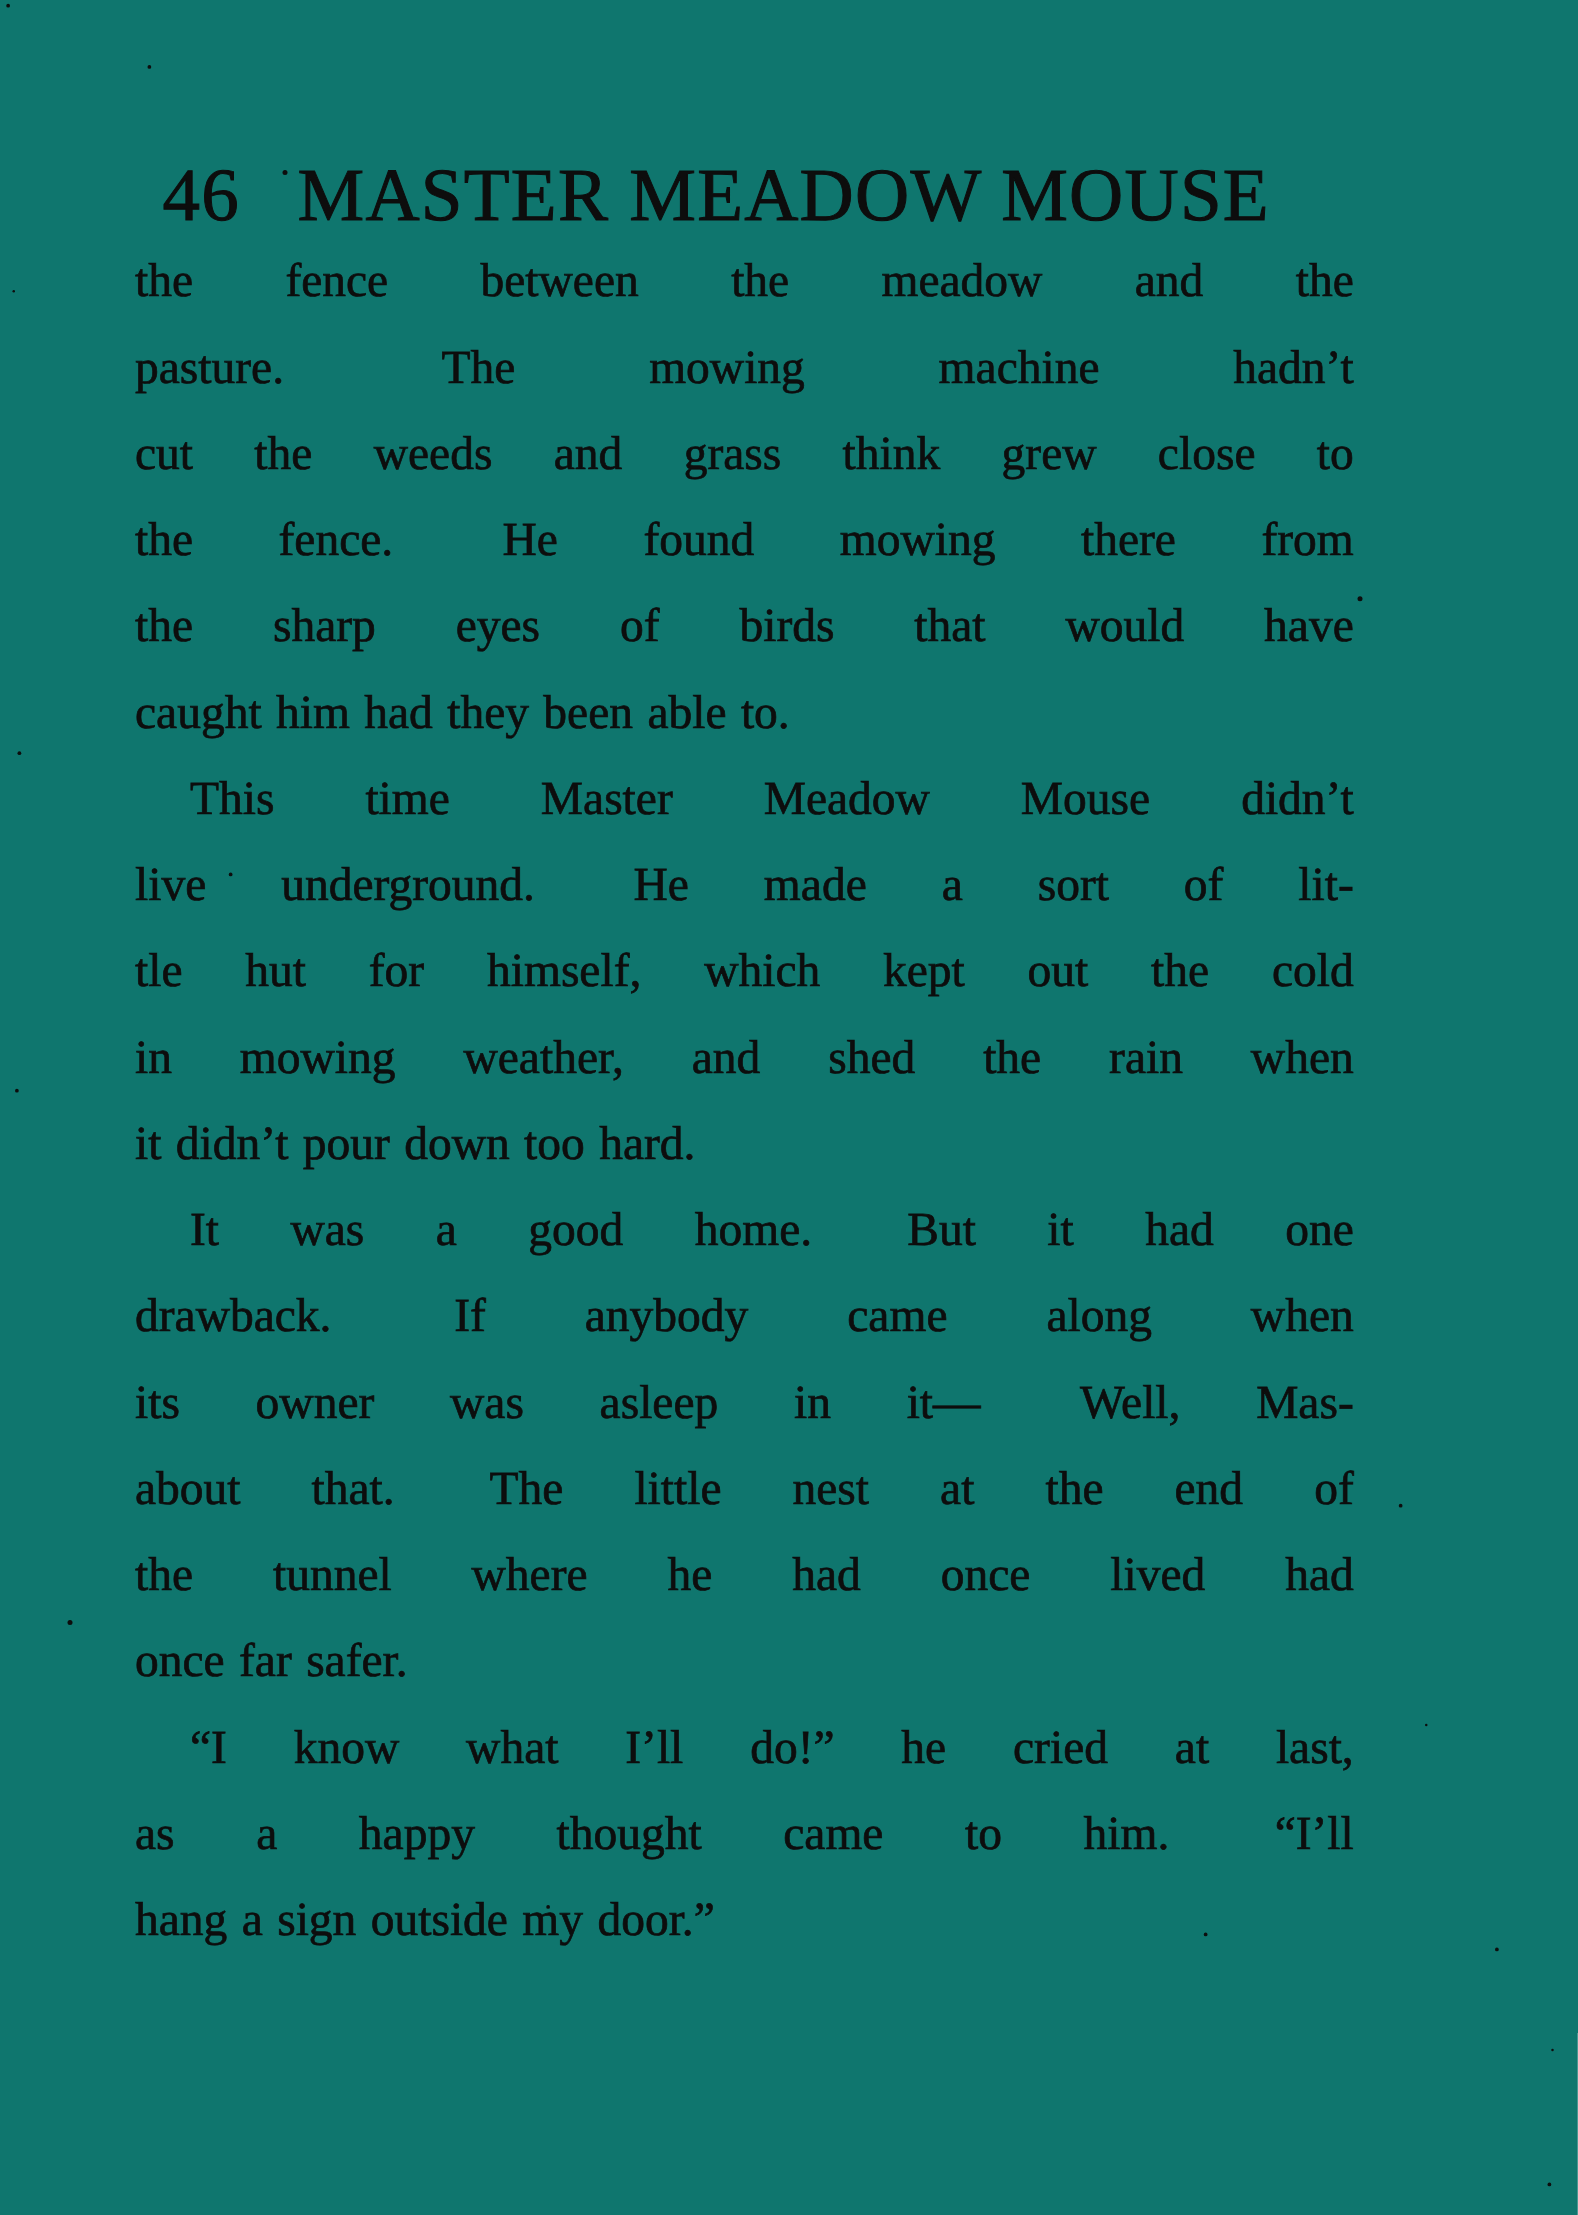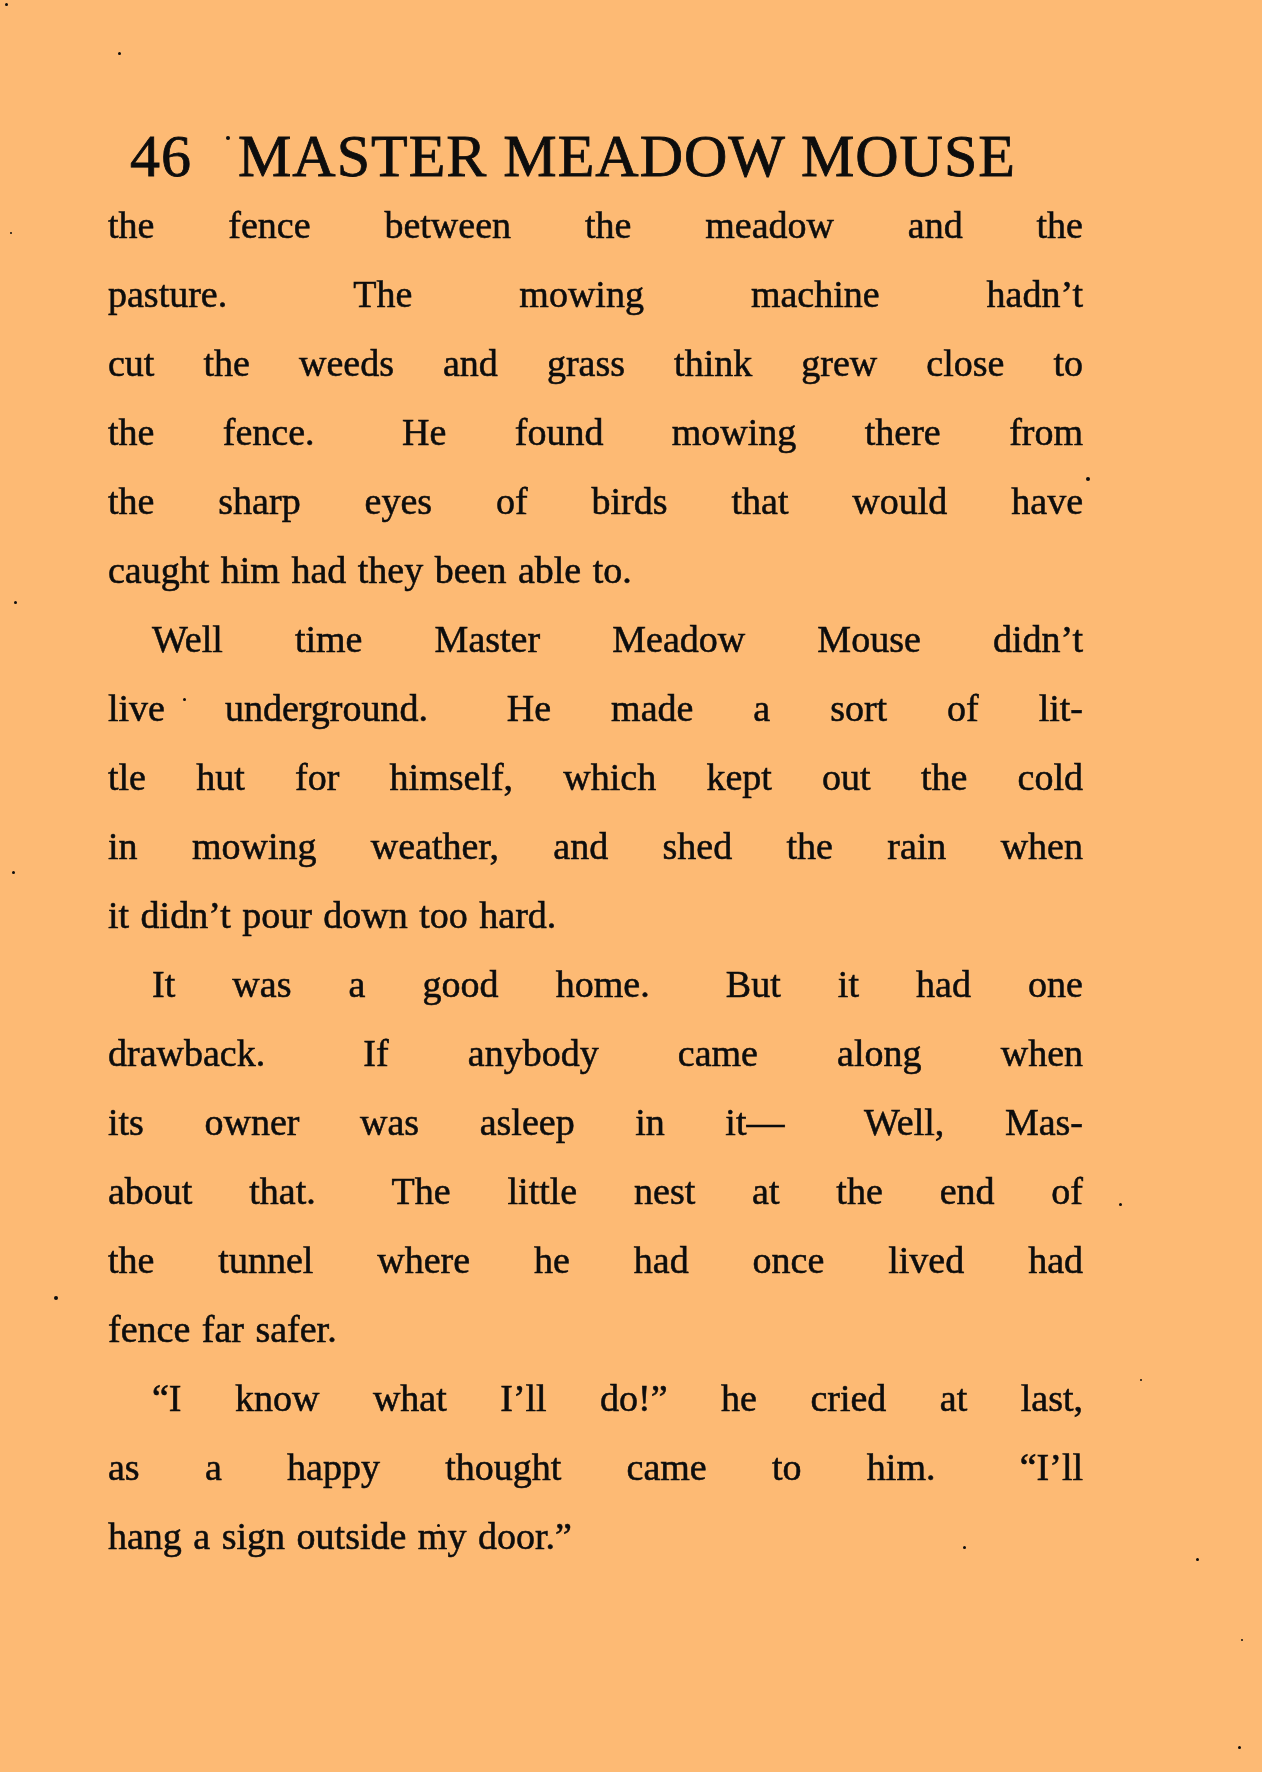--- a/index.html
+++ b/index.html
@@ -8,21 +8,21 @@
     height: 1772px;
     background: #ffffff;
     position: relative;
     overflow: hidden;
     font-family: "Liberation Serif", "DejaVu Serif", serif;
     color: #0d0d0d;
   }
   .scan-page {
     position: absolute;
     inset: 0;
-    background: #fdba74;
+    background: #0f766e;
   }
   .running-head {
     position: absolute;
     top: 126px;
     left: 130px;
     right: 60px;
     display: flex;
     align-items: baseline;
     font-size: 60px;
     line-height: 1;
@@ -74,31 +74,31 @@
     <span class="head-title">MASTER MEADOW MOUSE</span>
   </header>
 
   <main class="text-block">
       <div class="line j">the fence between the meadow and the</div>
       <div class="line j">pasture.  The mowing machine hadn’t</div>
       <div class="line j">cut the weeds and grass think grew close to</div>
       <div class="line j">the fence.  He found mowing there from</div>
       <div class="line j">the sharp eyes of birds that would have</div>
       <div class="line end">caught him had they been able to.</div>
-      <div class="line j indent">Well time Master Meadow Mouse didn’t</div>
+      <div class="line j indent">This time Master Meadow Mouse didn’t</div>
       <div class="line j">live underground.  He made a sort of lit-</div>
       <div class="line j">tle hut for himself, which kept out the cold</div>
       <div class="line j">in mowing weather, and shed the rain when</div>
       <div class="line end">it didn’t pour down too hard.</div>
       <div class="line j indent">It was a good home.  But it had one</div>
       <div class="line j">drawback.  If anybody came along when</div>
       <div class="line j">its owner was asleep in it—  Well, Mas-</div>
       <div class="line j">about that.  The little nest at the end of</div>
       <div class="line j">the tunnel where he had once lived had</div>
-      <div class="line end">fence far safer.</div>
+      <div class="line end">once far safer.</div>
       <div class="line j indent">“I know what I’ll do!” he cried at last,</div>
       <div class="line j">as a happy thought came to him.  “I’ll</div>
       <div class="line end">hang a sign outside my door.”</div>
     </main>
 
   <div id="noise-layer">
       <div class="speck" style="left: 5px; top: 3px; width: 3px; height: 3px;"></div>
       <div class="speck" style="left: 118px; top: 52px; width: 3px; height: 3px;"></div>
       <div class="speck" style="left: 226px; top: 136px; width: 4px; height: 4px;"></div>
       <div class="speck" style="left: 10px; top: 232px; width: 2px; height: 2px;"></div>

